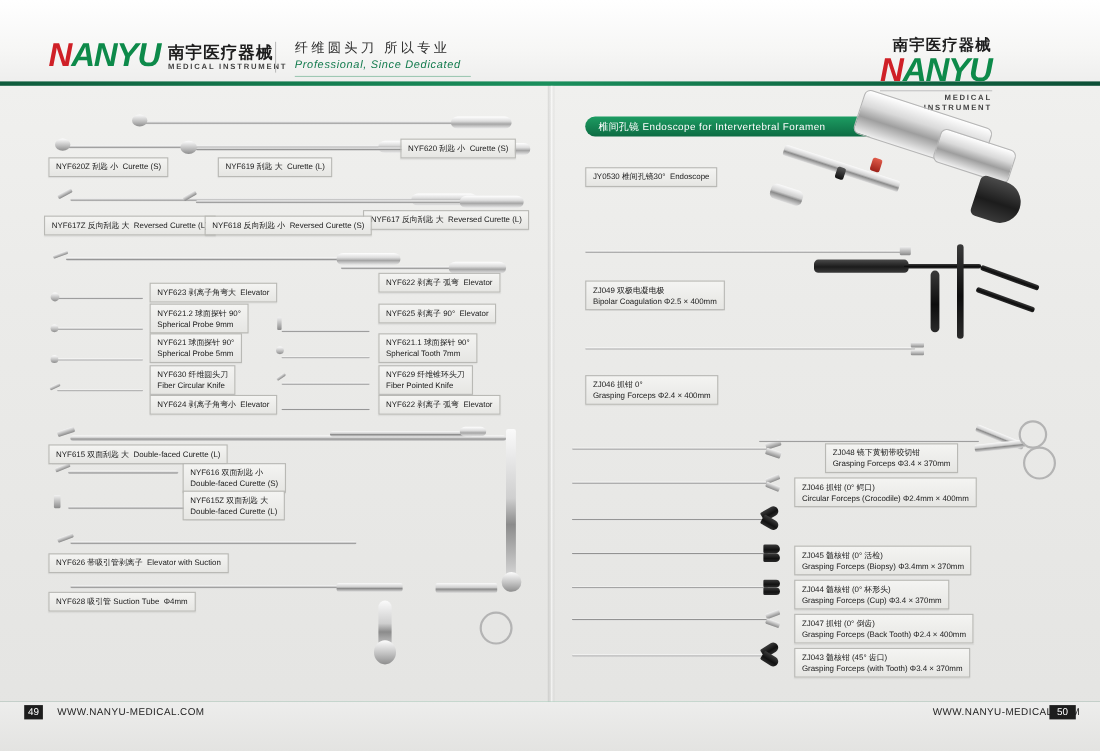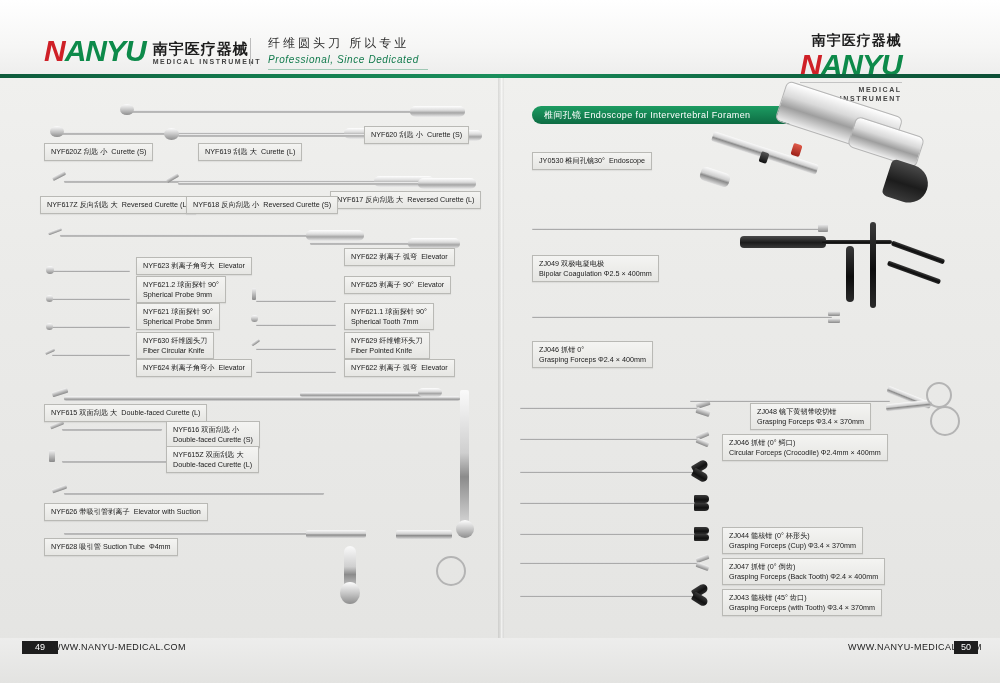--- a/index.html
+++ b/index.html
@@ -66,21 +66,21 @@
   
   .footer{
     position:absolute;left:0;top:638px;width:1000px;height:45px;
     background:linear-gradient(180deg,#ededec,#e3e3e1);
   }
   .foot-rule{
     position:absolute;left:0;top:638px;width:1000px;height:3px;
     background:linear-gradient(90deg,#0d4f36,#1a8f5c 50%,#0d4f36);
   }
   .pg-left{
-    position:absolute;left:22px;top:641px;width:36px;height:13px;background:#1d1d1d;
+    position:absolute;left:22px;top:641px;width:17px;height:13px;background:#1d1d1d;
     color:#fff;font-size:9px;text-align:center;line-height:13px;
   }
   .url-left{
     position:absolute;left:52px;top:642px;font-size:9px;color:#222;letter-spacing:.4px;
   }
   .pg-right{
     position:absolute;left:954px;top:641px;width:24px;height:13px;background:#1d1d1d;
     color:#fff;font-size:9px;text-align:center;line-height:13px;
   }
   .url-right{
@@ -462,20 +462,24 @@
     <div>Grasping Forceps   Φ2.4 × 400mm</div>
   </div>
   <div class="lbl two" style="left:702px;top:403px;margin-left:48px;">
     <div>ZJ048 镜下黄韧带咬切钳</div>
     <div>Grasping Forceps  Φ3.4 × 370mm</div>
   </div>
   <div class="lbl two" style="left:722px;top:434px;">
     <div>ZJ046 抓钳 (0°   鳄口)</div>
     <div>Circular Forceps (Crocodile) Φ2.4mm × 400mm</div>
   </div>
+  <div class="lbl two" style="left:722px;top:496px;">
+    <div>ZJ045 髓核钳 (0°   活检)</div>
+    <div>Grasping Forceps (Biopsy)   Φ3.4mm × 370mm</div>
+  </div>
   <div class="lbl two" style="left:722px;top:527px;">
     <div>ZJ044 髓核钳 (0°   杯形头)</div>
     <div>Grasping Forceps (Cup)  Φ3.4 × 370mm</div>
   </div>
   <div class="lbl two" style="left:722px;top:558px;">
     <div>ZJ047 抓钳 (0°   倒齿)</div>
     <div>Grasping Forceps (Back Tooth)  Φ2.4 × 400mm</div>
   </div>
   <div class="lbl two" style="left:722px;top:589px;">
     <div>ZJ043 髓核钳 (45°   齿口)</div>

